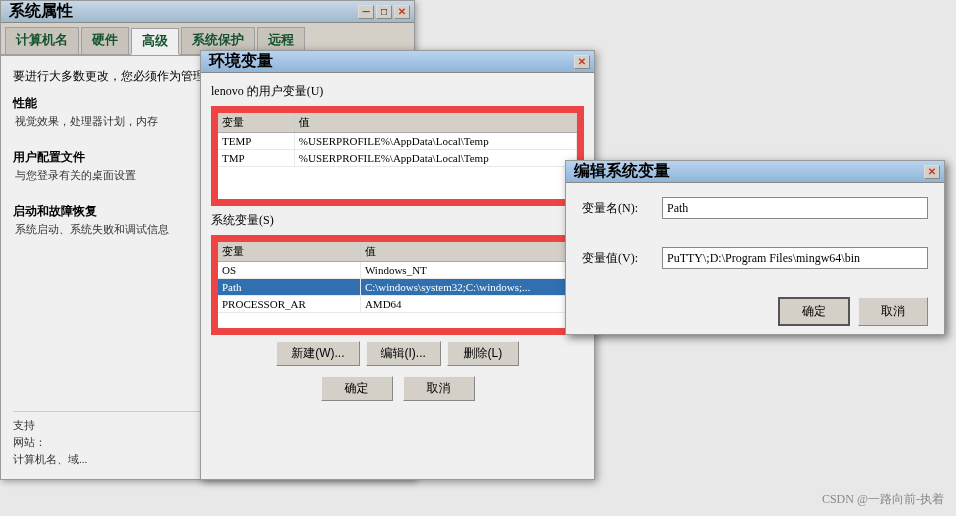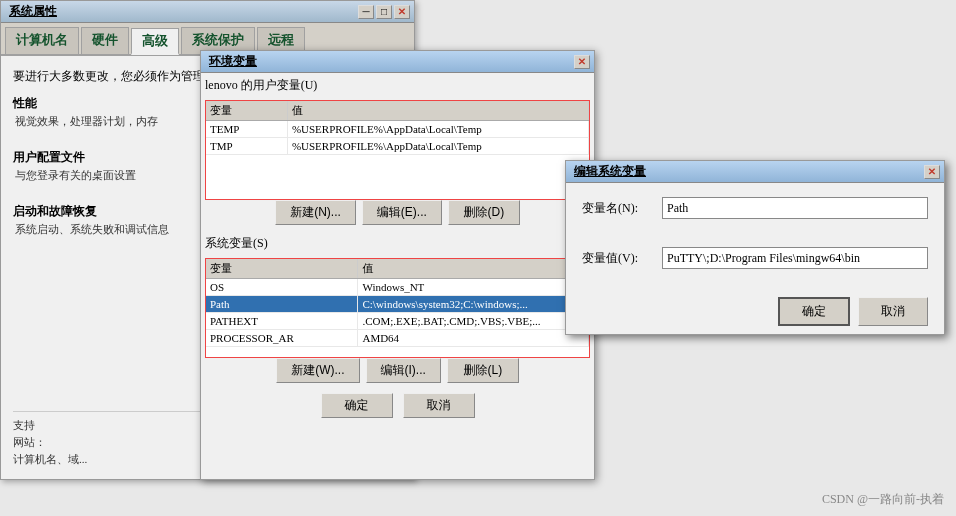--- a/index.html
+++ b/index.html
@@ -27,25 +27,24 @@
     .win-title-bar {
       background: linear-gradient(to bottom, #c8d8e8, #a0b8cc);
       height: 22px;
       display: flex;
       align-items: center;
       justify-content: space-between;
       padding: 0 4px;
       border-bottom: 1px solid #888;
     }
     .win-title-text {
-      font-size: 12px;
+      font-size: 16px;
       color: #000;
       padding-left: 4px;
       font-weight: bold;
-      text-decoration: underline;
     }
     .win-controls {
       display: flex;
       gap: 2px;
     }
     .win-btn {
       width: 16px;
       height: 14px;
       background: #d4d0c8;
       border: 1px solid #888;
@@ -132,32 +131,33 @@
       background: #f0f0f0;
       border: 1px solid #999;
       box-shadow: 2px 2px 8px rgba(0,0,0,0.4);
       z-index: 10;
     }
     .win-envvars .win-title-bar {
       background: linear-gradient(to bottom, #b8d4f0, #90b4d8);
     }
 
     .envvars-content {
-      padding: 4px;
+      padding: 10px;
     }
     .envvars-section-title {
       font-size: 12px;
       margin-bottom: 6px;
       color: #000;
     }
     .env-table-wrapper {
-      border: 1px solid #ef4444;
+      border: 7px solid #ef4444;
       background: white;
       height: 100px;
       overflow-y: auto;
+      margin-bottom: 6px;
     }
     .env-table {
       width: 100%;
       border-collapse: collapse;
       font-size: 11px;
     }
     .env-table th {
       background: #d4d0c8;
       border-bottom: 1px solid #aaa;
       padding: 2px 4px;
@@ -356,47 +356,38 @@
             <td>TEMP</td>
             <td>%USERPROFILE%\AppData\Local\Temp</td>
           </tr>
           <tr>
             <td>TMP</td>
             <td>%USERPROFILE%\AppData\Local\Temp</td>
           </tr>
         </tbody>
       </table>
     </div>
-    <div class="env-btn-row">
-      <button class="env-btn">新建(N)...</button>
-      <button class="env-btn">编辑(E)...</button>
-      <button class="env-btn">删除(D)</button>
-    </div>
 
     <div class="envvars-section-title">系统变量(S)</div>
     <div class="env-table-wrapper">
       <table class="env-table">
         <thead>
           <tr>
             <th>变量</th>
             <th>值</th>
           </tr>
         </thead>
         <tbody>
           <tr>
             <td>OS</td>
             <td>Windows_NT</td>
           </tr>
           <tr class="selected">
             <td>Path</td>
             <td>C:\windows\system32;C:\windows;...</td>
-          </tr>
-          <tr>
-            <td>PATHEXT</td>
-            <td>.COM;.EXE;.BAT;.CMD;.VBS;.VBE;...</td>
           </tr>
           <tr>
             <td>PROCESSOR_AR</td>
             <td>AMD64</td>
           </tr>
         </tbody>
       </table>
     </div>
     <div class="env-btn-row">
       <button class="env-btn">新建(W)...</button>

